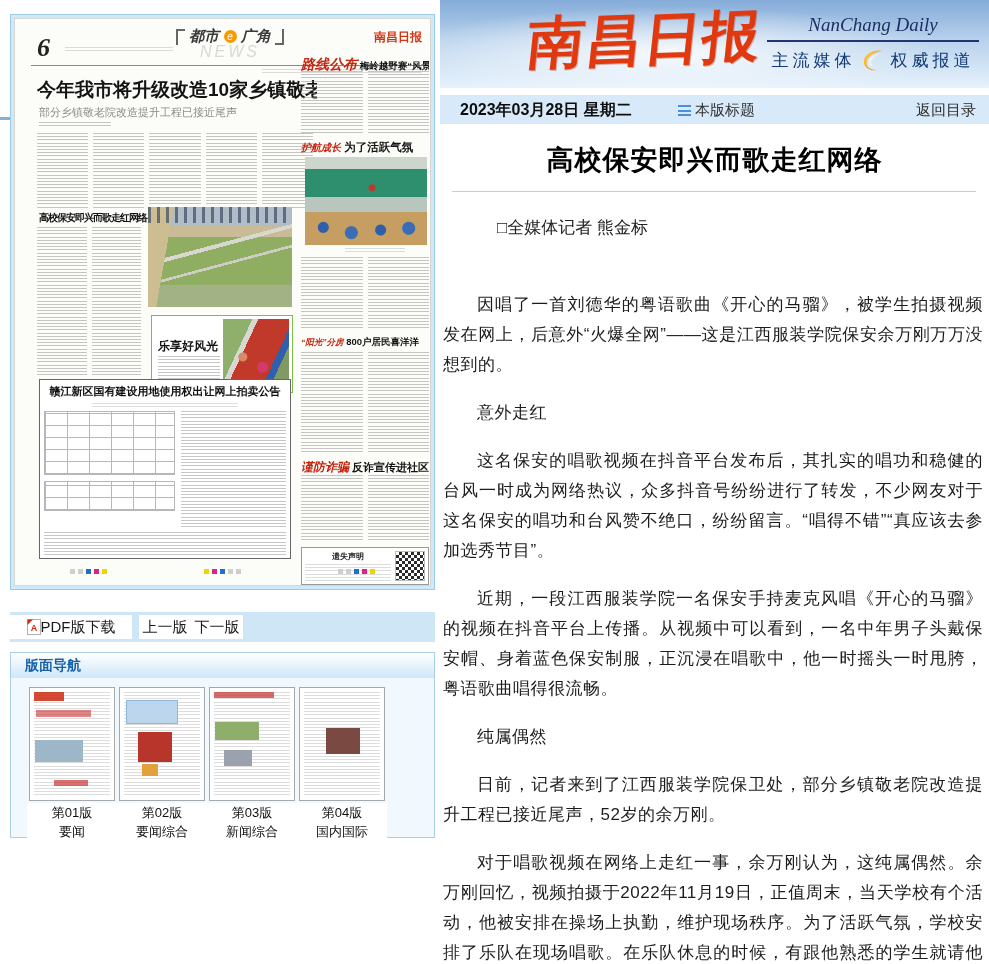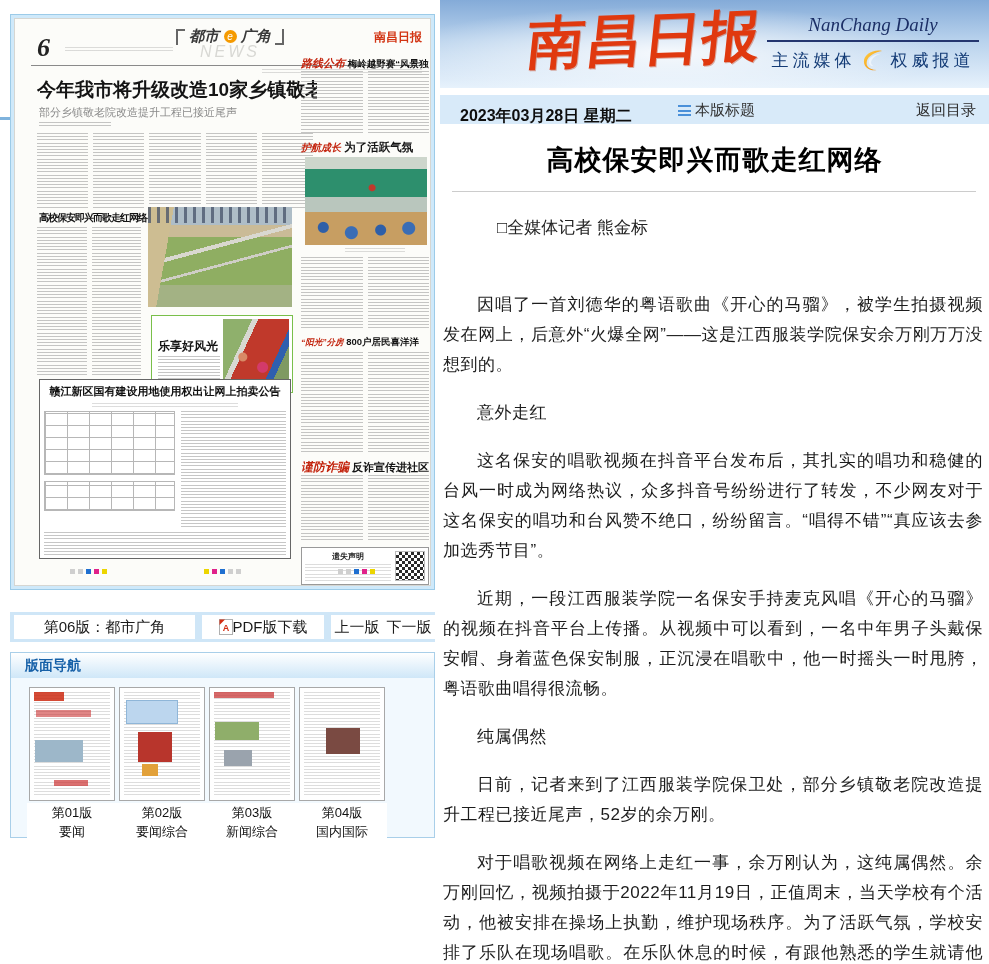--- a/index.html
+++ b/index.html
@@ -57,21 +57,21 @@
                linear-gradient(180deg,#84abd8 0%,#b7d1ec 45%,#e7f2fc 100%);}
   #masthead-logo{position:absolute;left:88px;top:2px;font-family:"Liberation Serif","DejaVu Serif",serif;
     font-weight:bold;font-size:57px;color:#e0390f;transform:skewX(-8deg) rotate(-2deg);letter-spacing:1px;
     text-shadow:1px 1px 0 rgba(180,40,0,.35);}
   #masthead-right{position:absolute;right:10px;top:14px;width:212px;text-align:center;}
   #masthead-english{font-family:"Liberation Serif","DejaVu Serif",serif;font-style:italic;font-size:19px;color:#1c2f66;}
   #masthead-line{height:2px;background:#24366f;margin:4px 0 7px;}
   #masthead-tagline{display:flex;align-items:center;justify-content:center;gap:5px;
     color:#123a75;font-weight:normal;font-size:17px;letter-spacing:4px;}
   #datebar{left:440px;top:95px;width:549px;height:29px;background:#d8eaf9;}
-  #date-label{position:absolute;left:20px;top:11px;font-weight:bold;font-size:16px;color:#0e0e0e;}
+  #date-label{position:absolute;left:20px;top:5px;font-weight:bold;font-size:16px;color:#0e0e0e;}
   #section-list{position:absolute;left:238px;top:6px;font-size:15px;color:#333;display:flex;align-items:center;gap:4px;cursor:pointer;}
   .list-icon{display:inline-block;width:13px;height:11px;
     background:repeating-linear-gradient(180deg,#4a90d9 0 2px,transparent 2px 4.5px);}
   #back-link{position:absolute;right:13px;top:6px;font-size:15px;color:#2b2b2b;cursor:pointer;}
   #article-title{left:440px;top:142px;width:549px;text-align:center;font-size:27px;font-weight:bold;color:#000;letter-spacing:1px;}
   #article-divider{left:452px;top:191px;width:524px;border-top:1px solid #cccccc;}
   #article-byline{left:497px;top:216px;font-size:17px;color:#222;}
   #article-body{left:443px;top:290px;width:540px;font-size:17px;line-height:30px;color:#1c1c1c;letter-spacing:.5px;text-align:justify;}
   #article-body p{margin:0 0 18px 0;text-indent:2em;}
   #edge-artifact{left:0;top:117px;width:10px;height:3px;background:#7fb3dd;}
@@ -105,21 +105,21 @@
       <div class="abs tx" style="left:24px;top:103px;width:72px;height:6px;"></div>
       <div class="abs cols" style="left:22px;top:114px;width:276px;height:76px;">
         <i></i>
           <i></i>
           <i></i>
           <i></i>
           <i></i>
       </div>
 
       <div class="abs npbold" style="left:286px;top:37px;width:128px;font-size:9.5px;">
-        <span class="kick" style="font-size:11px;text-align:right;">路线公布</span>
+        <span class="kick" style="font-size:14px;text-align:right;">路线公布</span>
         <span>梅岭越野赛“风景独好”</span>
       </div>
       <div class="abs cols" style="left:286px;top:52px;width:128px;height:64px;">
         <i></i>
           <i></i>
       </div>
 
       <div class="abs npbold" style="left:286px;top:121px;width:128px;font-size:11.5px;">
         <span class="kick" style="font-size:10px;">护航成长</span>
         <span>为了活跃气氛</span>
@@ -203,21 +203,20 @@
             <b style="background:#cfcfcf"></b>
             <b style="background:#1f6fd0"></b>
             <b style="background:#e0218a"></b>
             <b style="background:#ecd500"></b>
         </span>
       </div>
     </div>
   </div>
 
   <div id="pager" class="abs">
-    <div class="pager-box" style="width:181px;margin-left:4px;">第06版：都市广角</div>
     <div class="pager-box" style="width:122px;cursor:pointer;">
       <svg width="14" height="16" viewBox="0 0 14 16" style="vertical-align:-3px;">
         <rect x="0.5" y="0.5" width="13" height="15" fill="#fff" stroke="#b0b0b0"></rect>
         <path d="M0.5 0.5 L6 0.5 L0.5 6 Z" fill="#d22d12"></path>
         <text x="7" y="12" font-size="9" font-weight="bold" fill="#d22d12" text-anchor="middle" font-family="Liberation Sans,sans-serif">A</text>
       </svg><span>PDF版下载</span>
     </div>
     <div class="pager-box" style="width:104px;display:flex;justify-content:space-around;">
       <span style="cursor:pointer;">上一版</span>
       <span style="cursor:pointer;">下一版</span>

